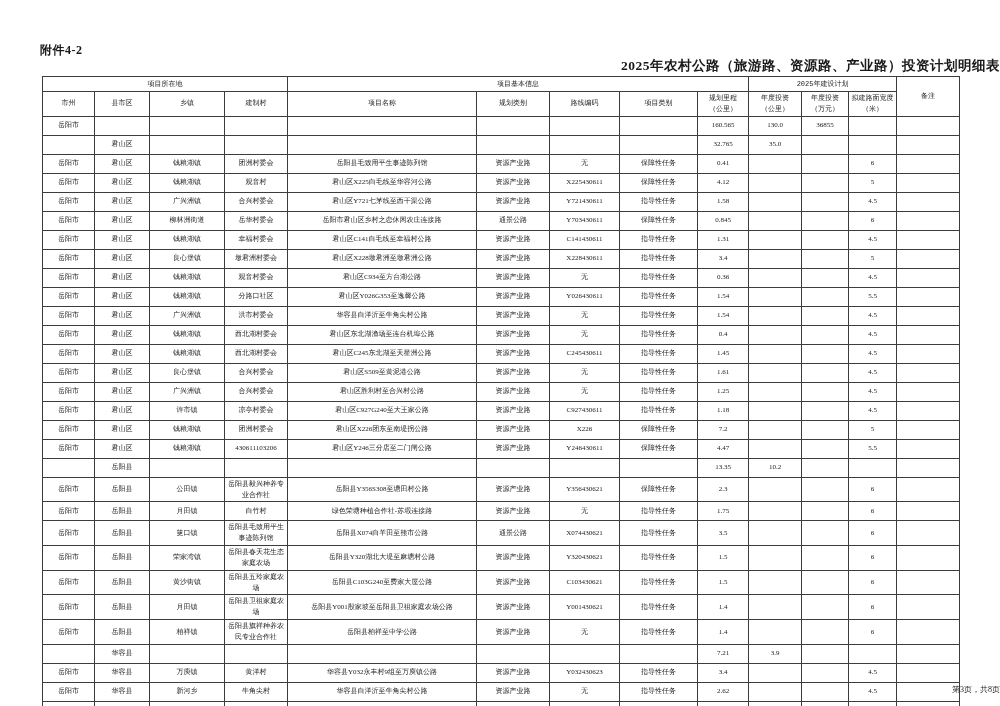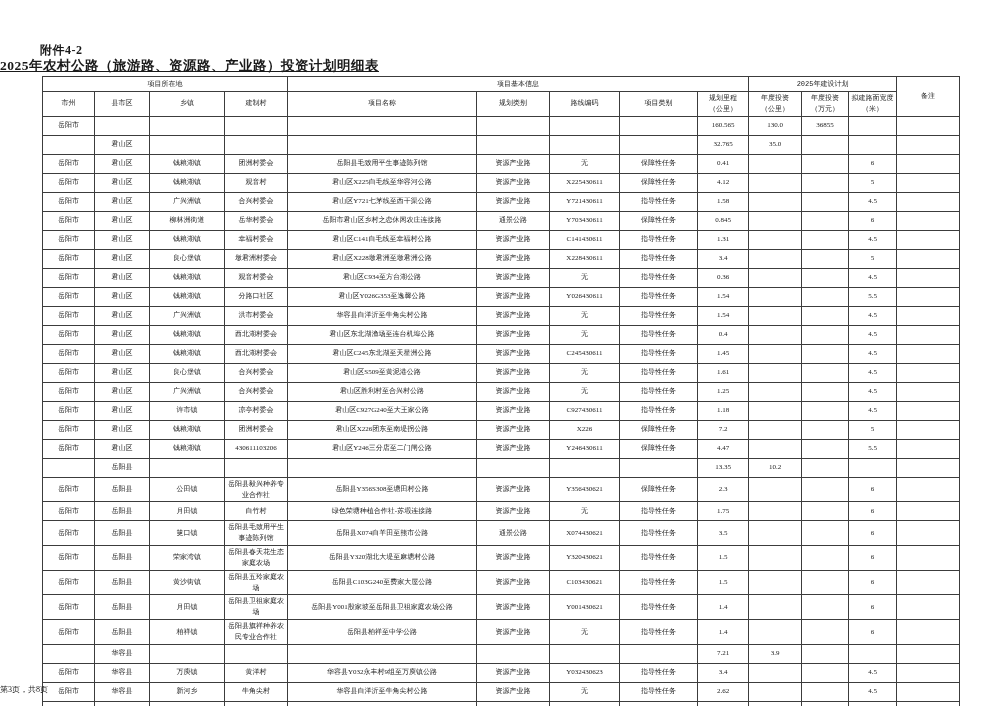--- a/index.html
+++ b/index.html
@@ -7,41 +7,41 @@
     width:1000px;height:706px;background:#ffffff;position:relative;
     font-family:"Liberation Serif","DejaVu Serif",serif;color:#1a1a1a;
     overflow:hidden;
   }
   .attachment{
     position:absolute;left:40px;top:42px;
     font-size:12px;font-weight:bold;letter-spacing:.5px;
   }
   .doc-title{
     position:absolute;left:0;top:57px;width:100%;
-    text-align:left;font-size:13.5px;font-weight:bold;letter-spacing:.5px;text-decoration:underline;
+    text-align:right;font-size:13.5px;font-weight:bold;letter-spacing:.5px;
   }
   table.inv{
     position:absolute;left:42px;top:76px;width:917px;
     border-collapse:collapse;table-layout:fixed;
   }
   table.inv th,table.inv td{
     border:1px solid #3c3c3c;
     font-size:7px;font-weight:normal;
     text-align:center;vertical-align:middle;
     padding:1px 2px;line-height:1.55;
     word-break:break-all;white-space:pre-line;
     color:#1c1c1c;
   }
   table.inv thead tr.grp th{height:12px;font-family:Liberation Mono, monospace;}
   table.inv thead tr.cols th{height:20px;}
   table.inv tbody td{height:16px;}
   td.b{font-weight:bold;font-size:7.5px;}
   .page-footer{
     position:absolute;left:0;top:684px;width:100%;
-    text-align:left;font-size:8px;
+    text-align:right;font-size:8px;
   }
 </style>
 </head>
 <body>
 
 <div class="attachment">附件4-2</div>
 <div class="doc-title">2025年农村公路（旅游路、资源路、产业路）投资计划明细表</div>
 
 <table class="inv">
   <colgroup>

